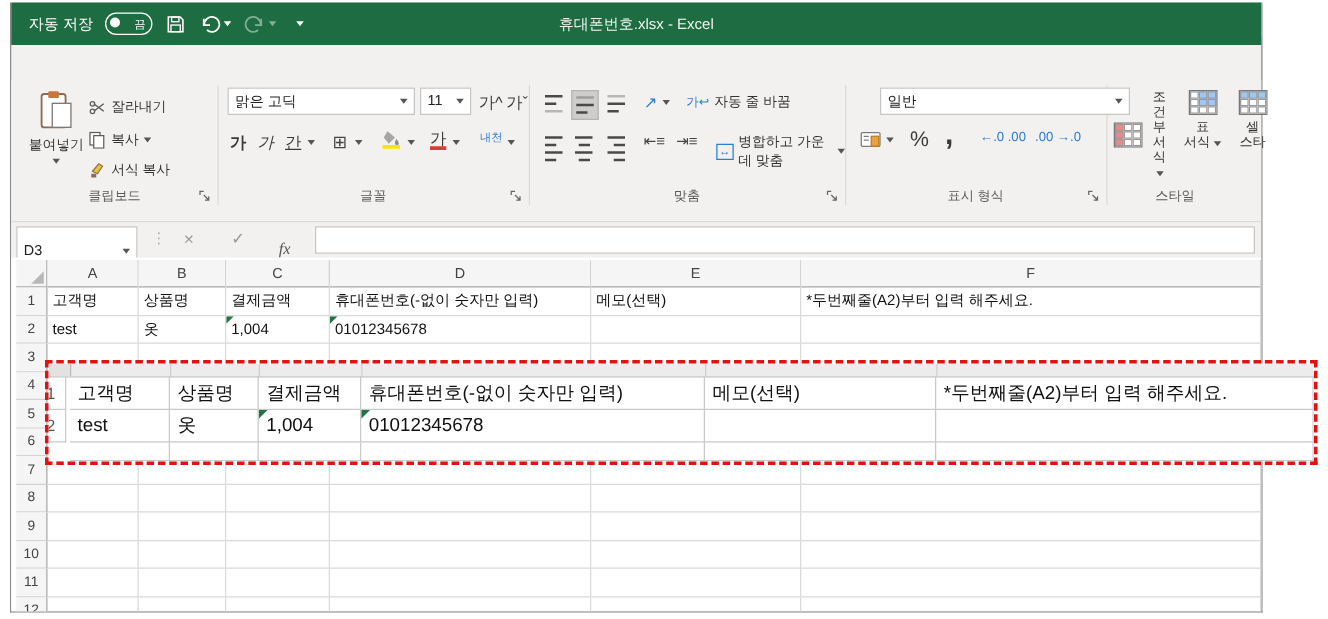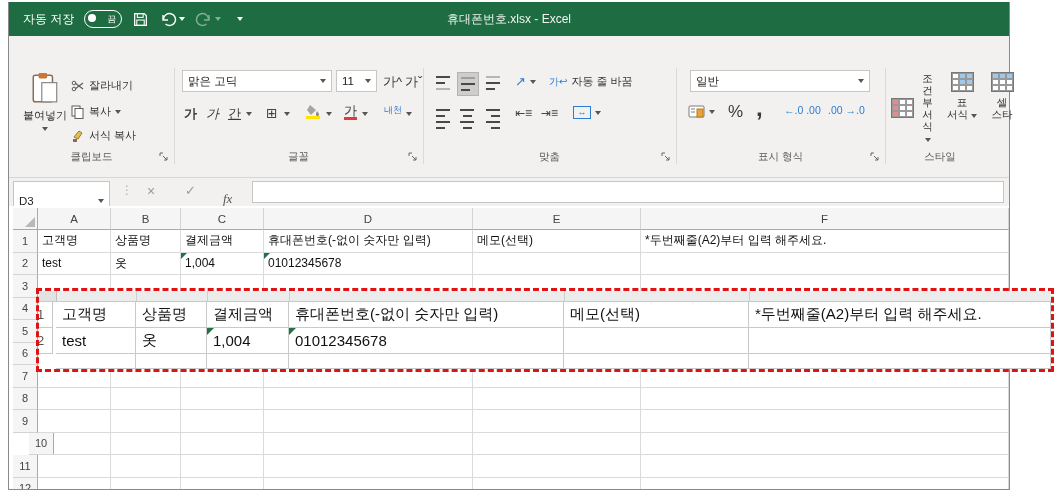--- a/index.html
+++ b/index.html
@@ -237,30 +237,31 @@
       <span class="lnb ibtn r" style="position:absolute;left:60px;top:41px">
           <i class="ln" style="width:14px"></i>
           <i class="ln" style="width:9px"></i>
           <i class="ln" style="width:14px"></i>
           <i class="ln" style="width:9px"></i>
         </span>
       <span class="rbtn" style="left:92px;top:42px;font-size:12px;color:#444">⇤≡</span>
       <span class="rbtn" style="left:118px;top:42px;font-size:12px;color:#444">⇥≡</span>
       <div class="rbtn" style="left:150px;top:42px">
         <span style="display:inline-block;width:16px;height:11px;border:1px solid #2b7cd3;color:#2b7cd3;font-size:9px;line-height:10px;text-align:center">↔</span>
+        <span>병합하고 가운데 맞춤</span>
         <span class="chev"></span>
       </div>
       <div class="glabel">맞춤</div>
       <svg class="launch" style="left:238px" width="9" height="9" viewBox="0 0 9 9">
           <path d="M1 4V1h3M4 4l4 4M8 5v3H5" fill="none" stroke="#666"></path>
         </svg>
     </div>
 
     <div class="abs" style="left:667px;top:0;width:209px;height:114px">
-      <div class="box" style="position:absolute;left:14px;top:6px;width:180px;height:22px;justify-content:space-between">
+      <div class="box" style="position:absolute;left:28px;top:6px;width:200px;height:22px;justify-content:space-between">
         <span>일반</span>
           <span class="chev"></span>
       </div>
       <span class="rbtn" style="left:12px;top:40px">
         <svg width="17" height="15" viewBox="0 0 17 15">
             <rect x="1" y="2" width="15" height="11" rx="1" fill="#fff" stroke="#7a7a7a"></rect>
             <rect x="9" y="5" width="6" height="8" fill="#e8a33d" stroke="#b97d24"></rect>
             <path d="M3 5h4M3 8h4" stroke="#7a7a7a"></path>
           </svg>
         <span class="chev"></span>
@@ -401,21 +402,21 @@
         <div class="cell" style="left: 255px; top: 181.5px; width: 209px; height: 22.5px;"></div>
         <div class="cell" style="left: 464px; top: 181.5px; width: 168px; height: 22.5px;"></div>
         <div class="cell" style="left: 632px; top: 181.5px; width: 368px; height: 22.5px;"></div>
         <div class="rhead" style="top: 204px; height: 22.5px;">9</div>
         <div class="cell" style="left: 29px; top: 204px; width: 73px; height: 22.5px;"></div>
         <div class="cell" style="left: 102px; top: 204px; width: 70px; height: 22.5px;"></div>
         <div class="cell" style="left: 172px; top: 204px; width: 83px; height: 22.5px;"></div>
         <div class="cell" style="left: 255px; top: 204px; width: 209px; height: 22.5px;"></div>
         <div class="cell" style="left: 464px; top: 204px; width: 168px; height: 22.5px;"></div>
         <div class="cell" style="left: 632px; top: 204px; width: 368px; height: 22.5px;"></div>
-        <div class="rhead" style="top: 226.5px; height: 22.5px; margin-left: 16px;">10</div>
+        <div class="rhead" style="top: 226.5px; height: 22.5px;">10</div>
         <div class="cell" style="left: 29px; top: 226.5px; width: 73px; height: 22.5px;"></div>
         <div class="cell" style="left: 102px; top: 226.5px; width: 70px; height: 22.5px;"></div>
         <div class="cell" style="left: 172px; top: 226.5px; width: 83px; height: 22.5px;"></div>
         <div class="cell" style="left: 255px; top: 226.5px; width: 209px; height: 22.5px;"></div>
         <div class="cell" style="left: 464px; top: 226.5px; width: 168px; height: 22.5px;"></div>
         <div class="cell" style="left: 632px; top: 226.5px; width: 368px; height: 22.5px;"></div>
         <div class="rhead" style="top: 249px; height: 22.5px;">11</div>
         <div class="cell" style="left: 29px; top: 249px; width: 73px; height: 22.5px;"></div>
         <div class="cell" style="left: 102px; top: 249px; width: 70px; height: 22.5px;"></div>
         <div class="cell" style="left: 172px; top: 249px; width: 83px; height: 22.5px;"></div>

